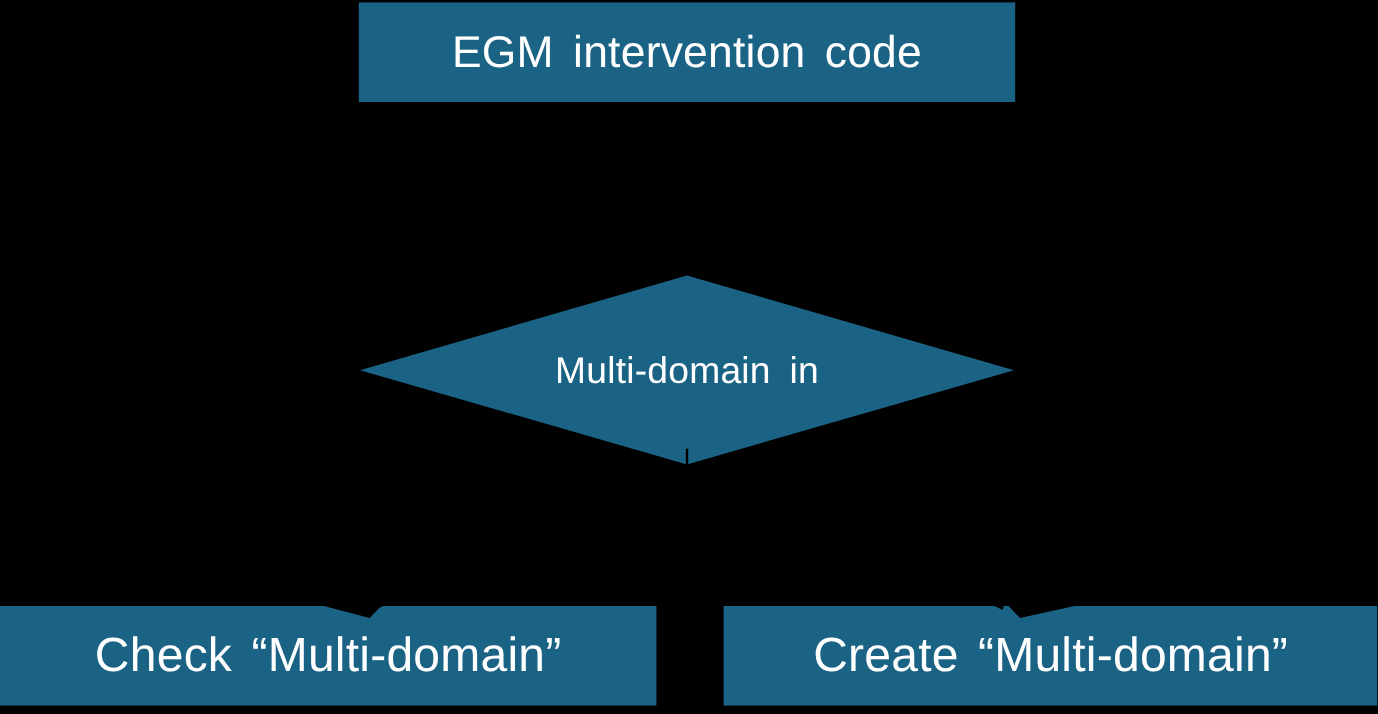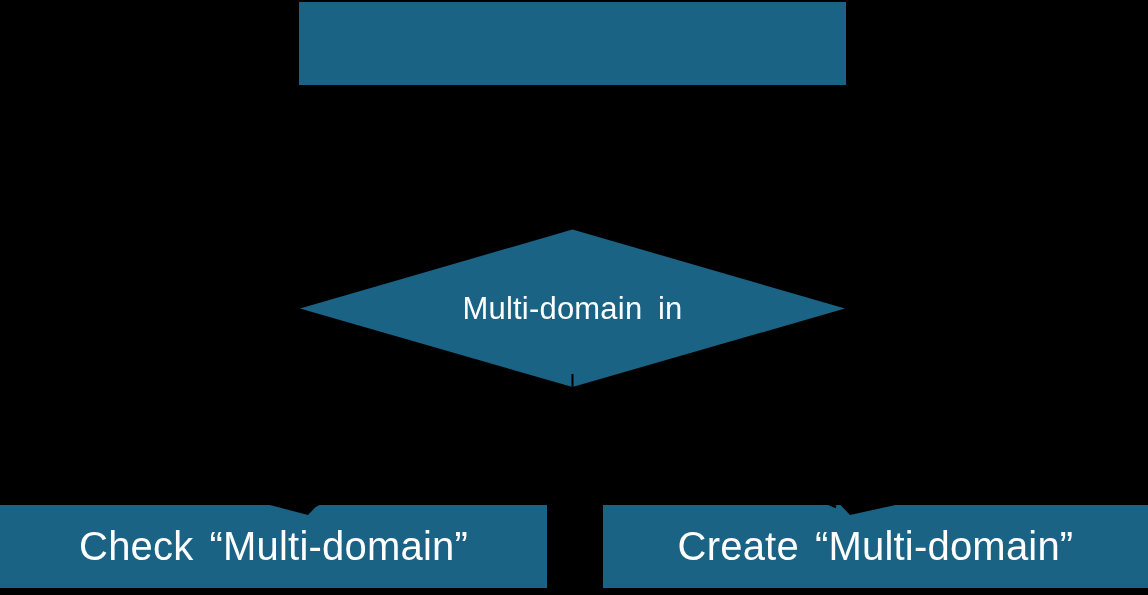--- a/index.html
+++ b/index.html
@@ -75,20 +75,23 @@
       <line x1="572.5" y1="374" x2="572.5" y2="391" stroke-width="2" stroke="#000000"></line>
 
       <line x1="572.5" y1="388" x2="312" y2="507" stroke-width="2.5" stroke="#000000"></line>
       <polygon points="266,504 318,504.5 308,515" fill="#000000"></polygon>
 
       <line x1="572.5" y1="388" x2="836" y2="507" stroke-width="2.5" stroke="#000000"></line>
       <polygon points="840,504.5 900,504 850,515" fill="#000000"></polygon>
     </g>
   </svg>
 
+  <div class="node-label label-start">
+    <span>EGM intervention code</span>
+  </div>
 
   <div class="node-label label-decision">
     <span>Multi-domain in</span>
   </div>
 
   <div class="node-label label-branch-left">
     <span>Check “Multi-domain”</span>
   </div>
 
   <div class="node-label label-branch-right">

